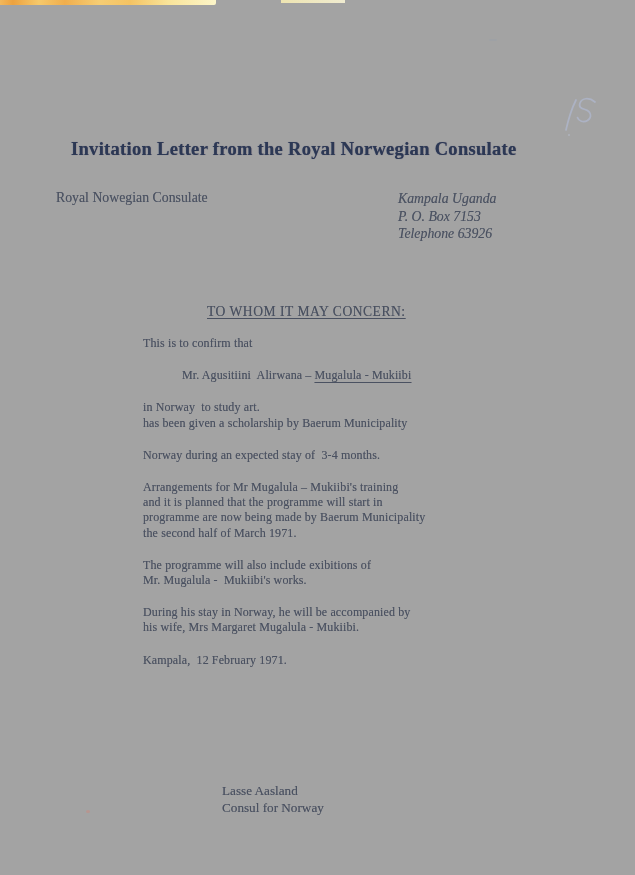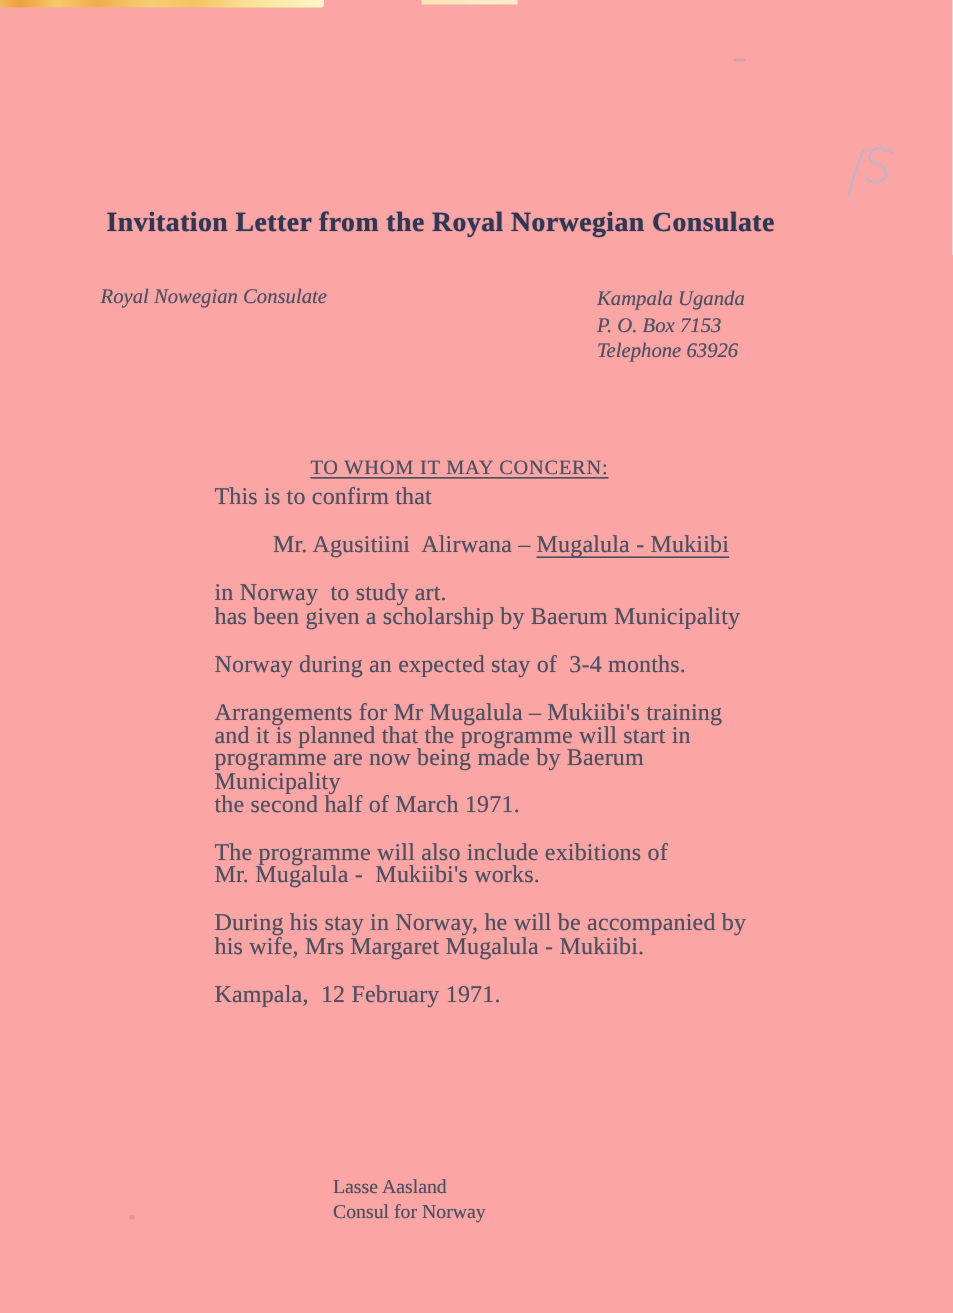--- a/index.html
+++ b/index.html
@@ -1,21 +1,21 @@
 <!DOCTYPE html>
 <html><head>
 <meta charset="utf-8">
 <style>
   html, body { margin: 0; padding: 0; background: #ffffff; }
   body {
     width: 635px; height: 875px; overflow: hidden; position: relative;
     font-family: "Liberation Serif", "DejaVu Serif", serif;
   }
   .page {
-    position: absolute; inset: 0; background: #fca5a5;
+    position: absolute; inset: 0; background: #a3a3a3;
   }
 
   
   .scan-strip {
     position: absolute; left: 0; top: 0; width: 216px; height: 5px;
     background: linear-gradient(to right,
       #f2b85c 0%, #eda23f 6%, #f6c96b 18%, #f0ae4d 30%,
       #f6cd74 46%, #f4c363 60%, #f9e49a 78%, #fdf6c9 100%);
     border-radius: 0 0 2px 0;
   }
@@ -38,39 +38,39 @@
   }
 
   
   .title {
     position: absolute; left: 71px; top: 139px; margin: 0;
     font-size: 18.5px; font-weight: bold; letter-spacing: .3px;
     color: #2c3854; white-space: nowrap;
     text-shadow: 0 0 .7px rgba(44,56,84,.65), .5px 0 .5px rgba(150,60,80,.12), -.5px 0 .5px rgba(60,90,160,.15);
   }
   .letterhead-sender {
-    position: absolute; left: 67px; top: 190px;
-    font-style: italic; font-size: 13.8px; color: #4b5262;
+    position: absolute; left: 56px; top: 190px;
+    font-size: 13.8px; color: #4b5262;
     text-shadow: 0 0 .6px rgba(75,82,98,.55); white-space: nowrap;
   }
   .letterhead-address {
     position: absolute; left: 398px; top: 190px;
     font-style: italic; font-size: 13.8px; line-height: 17.5px; color: #4b5262;
     text-shadow: 0 0 .6px rgba(75,82,98,.55);
     font-family: Liberation Serif, serif;
   }
   .salutation {
     position: absolute; left: 207px; top: 304px;
     font-size: 13.6px; letter-spacing: .5px; color: #4a5161;
     text-decoration: underline; text-underline-offset: 2px;
     text-shadow: 0 0 .6px rgba(74,81,97,.6); white-space: nowrap;
   }
   .letter-body {
-    position: absolute; left: 143px; top: 324px; width: 360px;
-    font-size: 16px; line-height: 15.2px; letter-spacing: .12px;
+    position: absolute; left: 143px; top: 336px; width: 360px;
+    font-size: 12px; line-height: 15.2px; letter-spacing: .12px;
     color: #4a5161; text-shadow: 0 0 .6px rgba(74,81,97,.55);
   }
   .letter-body .para { margin: 17px 0 0 0; }
   .letter-body .name-line { margin: 17px 0 0 39px; }
   .line { display: block; white-space: pre-wrap; }
   .name-line .seg { white-space: pre-wrap; }
   .underlined { text-decoration: underline; text-underline-offset: 2.5px; }
   .dateline { margin-top: 17px; }
   .signature {
     position: absolute; left: 222px; top: 782px; width: 158px;

